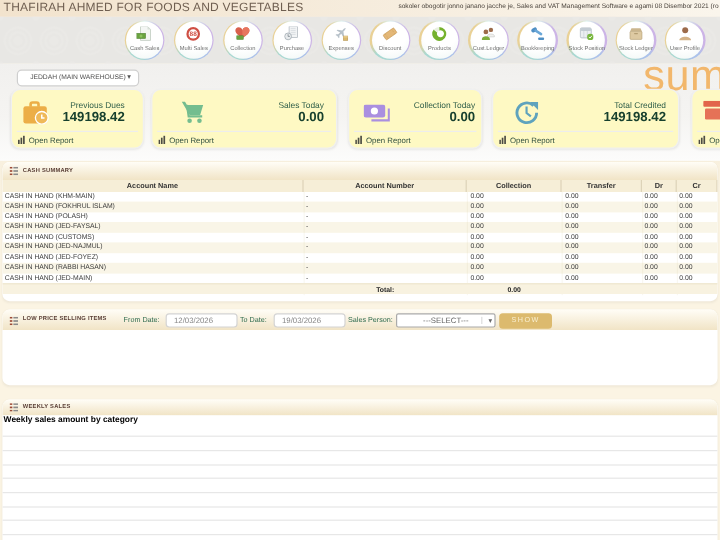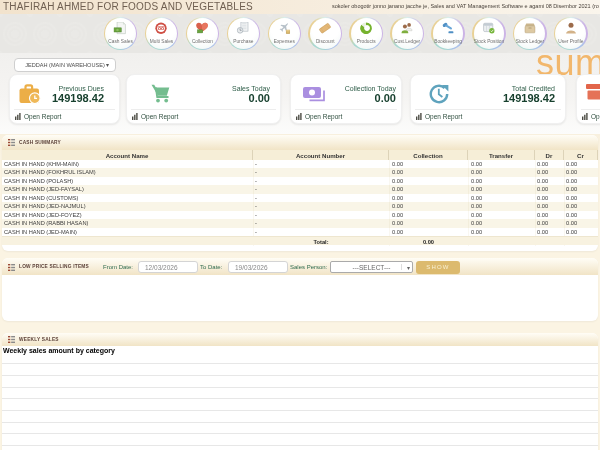--- a/index.html
+++ b/index.html
@@ -28,21 +28,21 @@
 background:conic-gradient(from 0deg,#d8efeb 0%,#ccb4e6 15% 30%,#abc2ea 38% 44%,#a8d8d2 52% 62%,#e9d196 72% 88%,#d8efeb 100%);}
 .circin{position:absolute;left:1.3px;top:1.3px;width:30.9px;height:30.9px;border-radius:50%;
 background:radial-gradient(circle at 50% 30%,#ffffff 52%,#eef6f4 100%);}
 .clab{position:absolute;left:0;top:21.5px;width:31px;text-align:center;font-size:4.8px;color:#6f6f6f;white-space:nowrap;}
 .cico{position:absolute;left:50%;top:4.5px;transform:translateX(-50%);}
 .cico svg{width:12.5px;height:12.5px;display:block;}
 
 #whsel{left:14px;top:58px;width:102px;height:14px;background:#fff;border:1px solid #cfcfcf;border-radius:4px;font-size:5.6px;color:#4f4f4f;text-align:center;line-height:13px;}
 #whsel .arr{position:absolute;right:6px;top:0;color:#555;font-size:6px;}
 
-.card{position:absolute;top:74px;height:49.5px;background:#ffffff;border-radius:8px;box-shadow:0 1px 2px rgba(0,0,0,.08);border:1px solid #f0f0f0;text-align:right;}
+.card{position:absolute;top:74px;height:49.5px;background:#fef9c3;border-radius:8px;box-shadow:0 1px 2px rgba(0,0,0,.08);border:1px solid #f0f0f0;text-align:right;}
 .card .divl{position:absolute;left:4px;right:4px;top:33.5px;height:1px;background:#ededed;}
 .card .orep{position:absolute;left:5px;top:38px;font-size:6.5px;color:#2c4c3c;}
 .card .orep svg{vertical-align:-1px;margin-right:2px;}
 .card .lab{position:absolute;top:9.5px;font-size:7px;color:#2f5e49;white-space:nowrap;}
 .card .val{position:absolute;top:17px;font-size:11px;font-weight:bold;color:#17402e;white-space:nowrap;}
 
 .sect{position:absolute;left:2px;width:596px;background:#fff;border-radius:6px;overflow:hidden;box-shadow:0 1px 2px rgba(0,0,0,.05);}
 .sbar{position:relative;width:100%;background:linear-gradient(#fffdf6,#f1e4c6);}
 .sbar .stit{position:absolute;left:17px;font-size:4.8px;font-weight:bold;color:#5a3f36;letter-spacing:.2px;}
 .sbar svg.lic{position:absolute;left:6px;}

